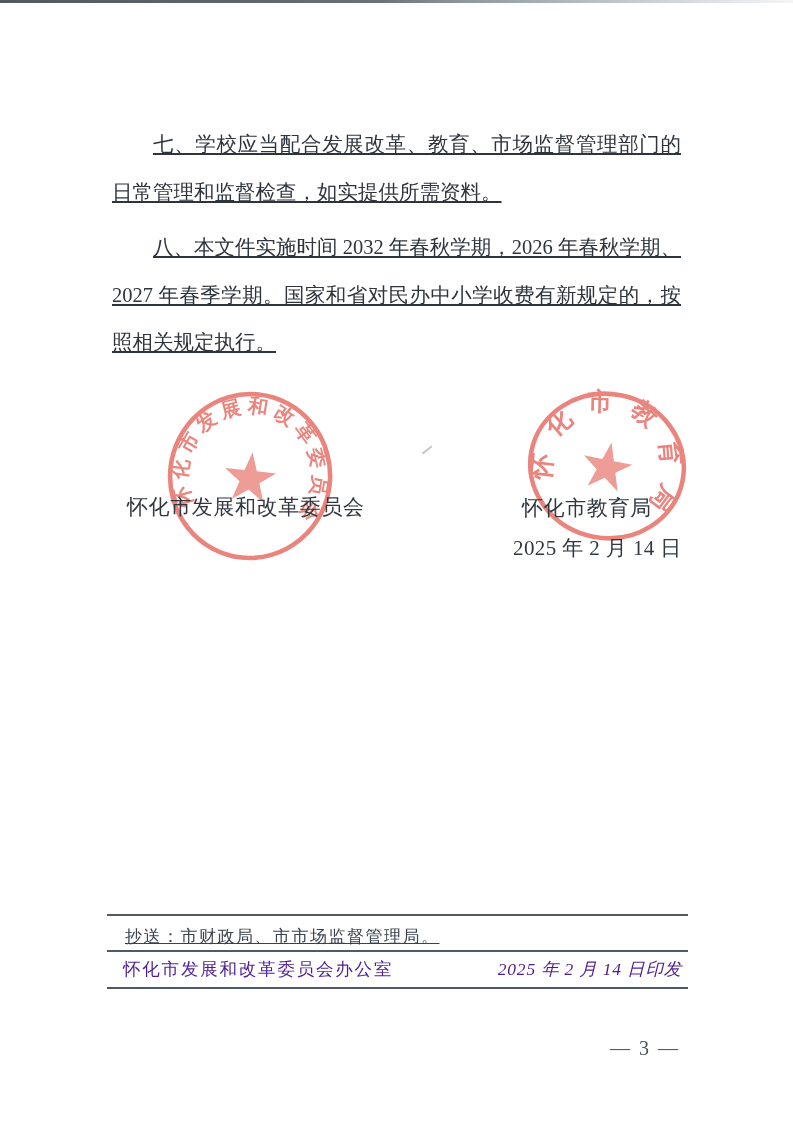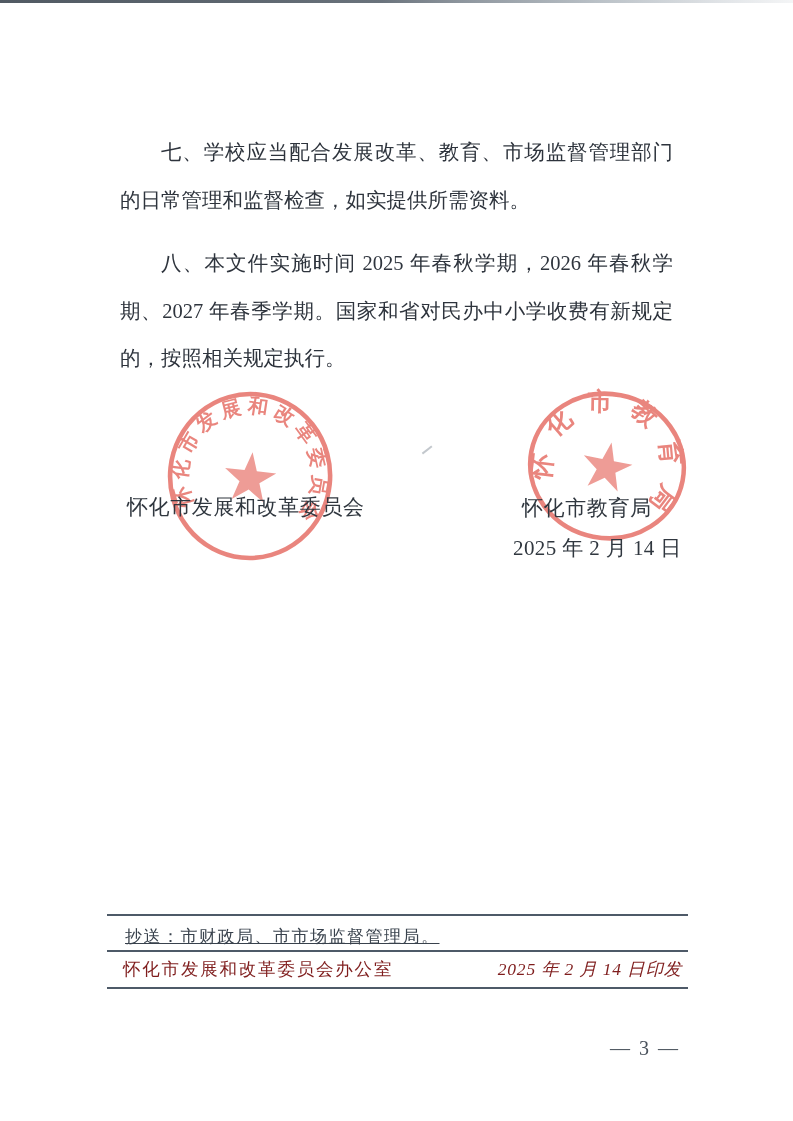--- a/index.html
+++ b/index.html
@@ -31,22 +31,23 @@
     left: 104px;
     top: 113px;
     width: 585px;
     font-size: 20.5px;
     line-height: 47.5px;
     color: #2e343d;
     text-align: justify;
     text-justify: inter-character;
   }
   .body-text p {
-    margin: 16px;
+    margin: 8px;
     text-indent: 2em;
+    text-decoration: underline;
   }
   
   .sig {
     position: absolute;
     color: #30373f;
     white-space: nowrap;
   }
   .sig-left-org {
     left: 127px; top: 493px;
     font-size: 21px;
@@ -105,21 +106,21 @@
   .footer-issue-row {
     position: absolute;
     left: 107px; top: 957px;
     width: 581px;
     display: flex;
     justify-content: space-between;
     box-sizing: border-box;
     padding-left: 16px;
     padding-right: 6px;
     font-size: 17.5px;
-    color: #7f1d1d;
+    color: #4c1d95;
     white-space: nowrap;
   }
   .footer-issuer { letter-spacing: 1.8px; }
   .footer-print-date { letter-spacing: 0.8px; font-style: italic; }
   
   .page-number {
     position: absolute;
     left: 610px; top: 1037px;
     font-size: 20px;
     letter-spacing: 2px;
@@ -129,21 +130,21 @@
 </style>
 </head>
 <body>
 
 <div class="page">
 
   <div class="top-scan-edge"></div>
 
   <div class="body-text">
     <p>七、学校应当配合发展改革、教育、市场监督管理部门的日常管理和监督检查，如实提供所需资料。</p>
-    <p>八、本文件实施时间 2025 年春秋学期，2026 年春秋学期、2027 年春季学期。国家和省对民办中小学收费有新规定的，按照相关规定执行。</p>
+    <p>八、本文件实施时间 2032 年春秋学期，2026 年春秋学期、2027 年春季学期。国家和省对民办中小学收费有新规定的，按照相关规定执行。</p>
   </div>
 
   <svg class="seal seal-left" width="174" height="176" viewBox="0 0 174 176">
     <g transform="rotate(6 87 88)" opacity="0.78">
       <ellipse cx="87" cy="87" rx="80" ry="82" fill="none" stroke="#e4645a" stroke-width="4.6"></ellipse>
       <path id="sealArcLeft" d="M 35.4 123.1 A 63 63 0 1 1 138.6 123.1" fill="none"></path>
       <text font-size="20" letter-spacing="5" fill="#e4645a">
         <textPath href="#sealArcLeft" xlink:href="#sealArcLeft" startOffset="1%">怀化市发展和改革委员会</textPath>
       </text>
       <polygon points="87,63 93.17,81.5 112.68,81.66 96.99,93.24 102.87,111.84 87,100.5 71.13,111.84 77.01,93.24 61.32,81.66 80.83,81.5" fill="#e4645a" opacity="0.82"></polygon>

